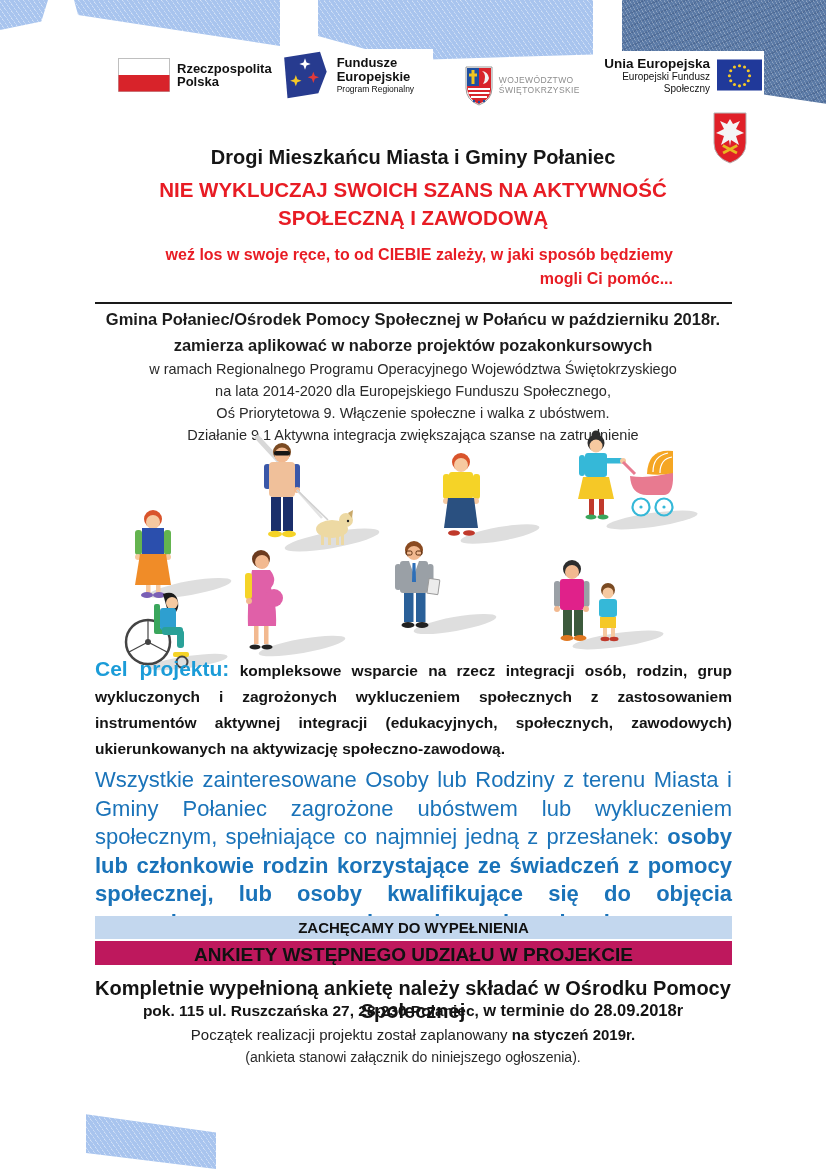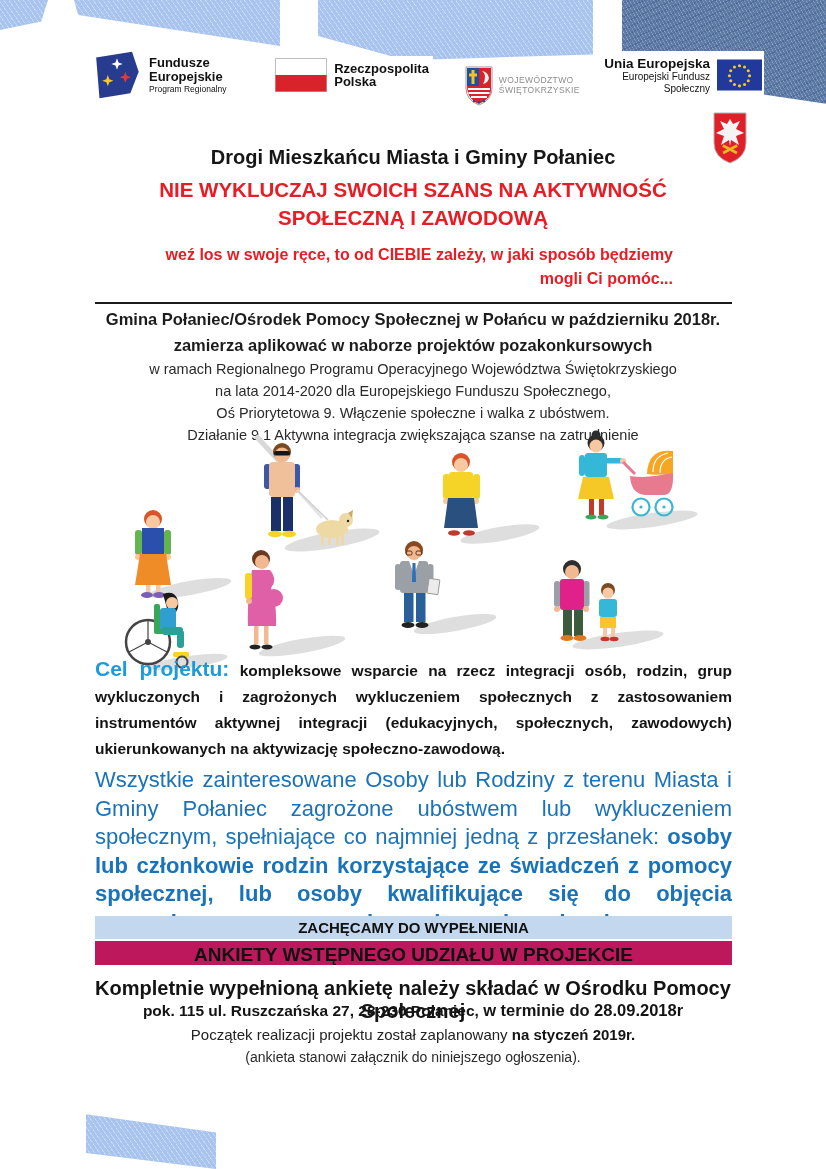--- a/index.html
+++ b/index.html
@@ -77,42 +77,42 @@
 <div class="page">
 
   <div class="decor decor-a"></div>
   <div class="decor decor-b"></div>
   <div class="decor decor-c"></div>
   <div class="decor dark decor-d"></div>
   <div class="decor decor-e"></div>
 
   <div class="logo-row">
 
+    <div class="logo logo-pl">
+      <svg width="52" height="34" viewBox="0 0 52 34">
+        <rect x="0.5" y="0.5" width="51" height="33" fill="#ffffff" stroke="#bfbfbf"></rect>
+        <rect x="0.5" y="17" width="51" height="16.5" fill="#d8232a"></rect>
+      </svg>
+      <div class="logo-text">
+        <div class="b">Rzeczpospolita</div>
+        <div class="b">Polska</div>
+      </div>
+    </div>
+
     <div class="logo logo-fe">
       <svg width="50" height="48" viewBox="0 0 60 56">
         <polygon points="5,7 48,0 56,24 46,50 9,56" fill="#273b8f"></polygon>
         <path d="M30 8 l1.8 5 5 1.8 -5 1.8 -1.8 5 -1.8-5 -5-1.8 5-1.8Z" fill="#ffffff"></path>
         <path d="M40 24 l1.8 5 5 1.8 -5 1.8 -1.8 5 -1.8-5 -5-1.8 5-1.8Z" fill="#e03a3a"></path>
         <path d="M19 28 l1.8 5 5 1.8 -5 1.8 -1.8 5 -1.8-5 -5-1.8 5-1.8Z" fill="#f5c827"></path>
       </svg>
       <div class="logo-text">
         <div class="b">Fundusze</div>
         <div class="b">Europejskie</div>
         <div class="s">Program Regionalny</div>
-      </div>
-    </div>
-
-    <div class="logo logo-pl">
-      <svg width="52" height="34" viewBox="0 0 52 34">
-        <rect x="0.5" y="0.5" width="51" height="33" fill="#ffffff" stroke="#bfbfbf"></rect>
-        <rect x="0.5" y="17" width="51" height="16.5" fill="#d8232a"></rect>
-      </svg>
-      <div class="logo-text">
-        <div class="b">Rzeczpospolita</div>
-        <div class="b">Polska</div>
       </div>
     </div>
 
     <div class="logo logo-wsk">
       <svg width="28" height="40" viewBox="0 0 28 40">
         <path d="M1 1 H27 V22 Q27 34 14 39 Q1 34 1 22 Z" fill="#ffffff" stroke="#999"></path>
         <rect x="2" y="2" width="12" height="18" fill="#1e4fa0"></rect>
         <rect x="6.5" y="4" width="3" height="14" fill="#f2c41d"></rect>
         <rect x="4" y="7.5" width="8" height="3" fill="#f2c41d"></rect>
         <rect x="14" y="2" width="12" height="18" fill="#d8232a"></rect>

